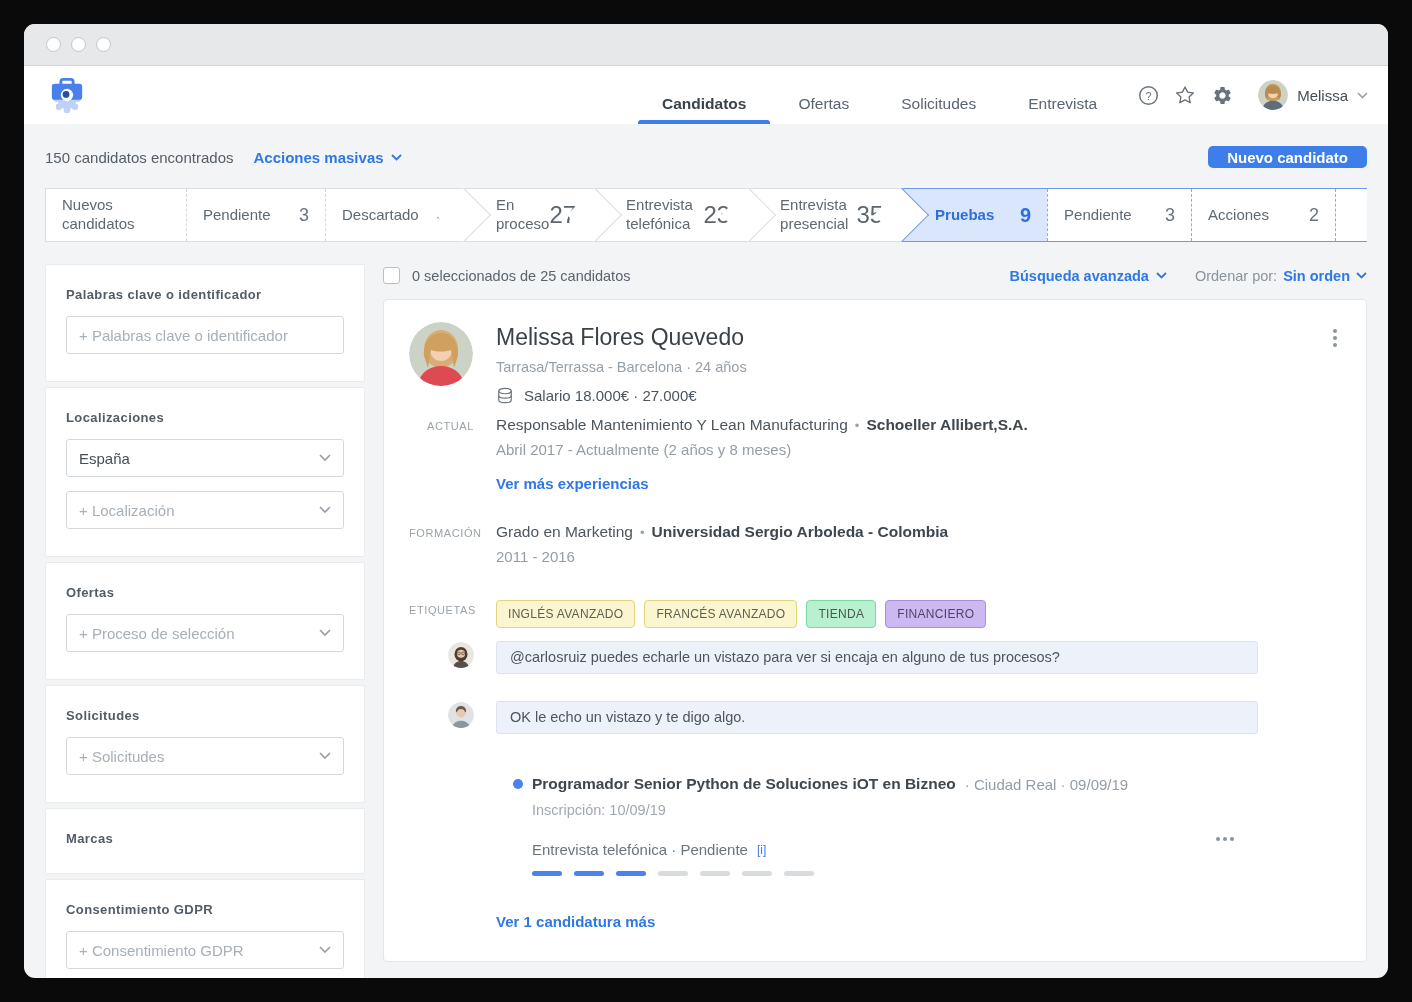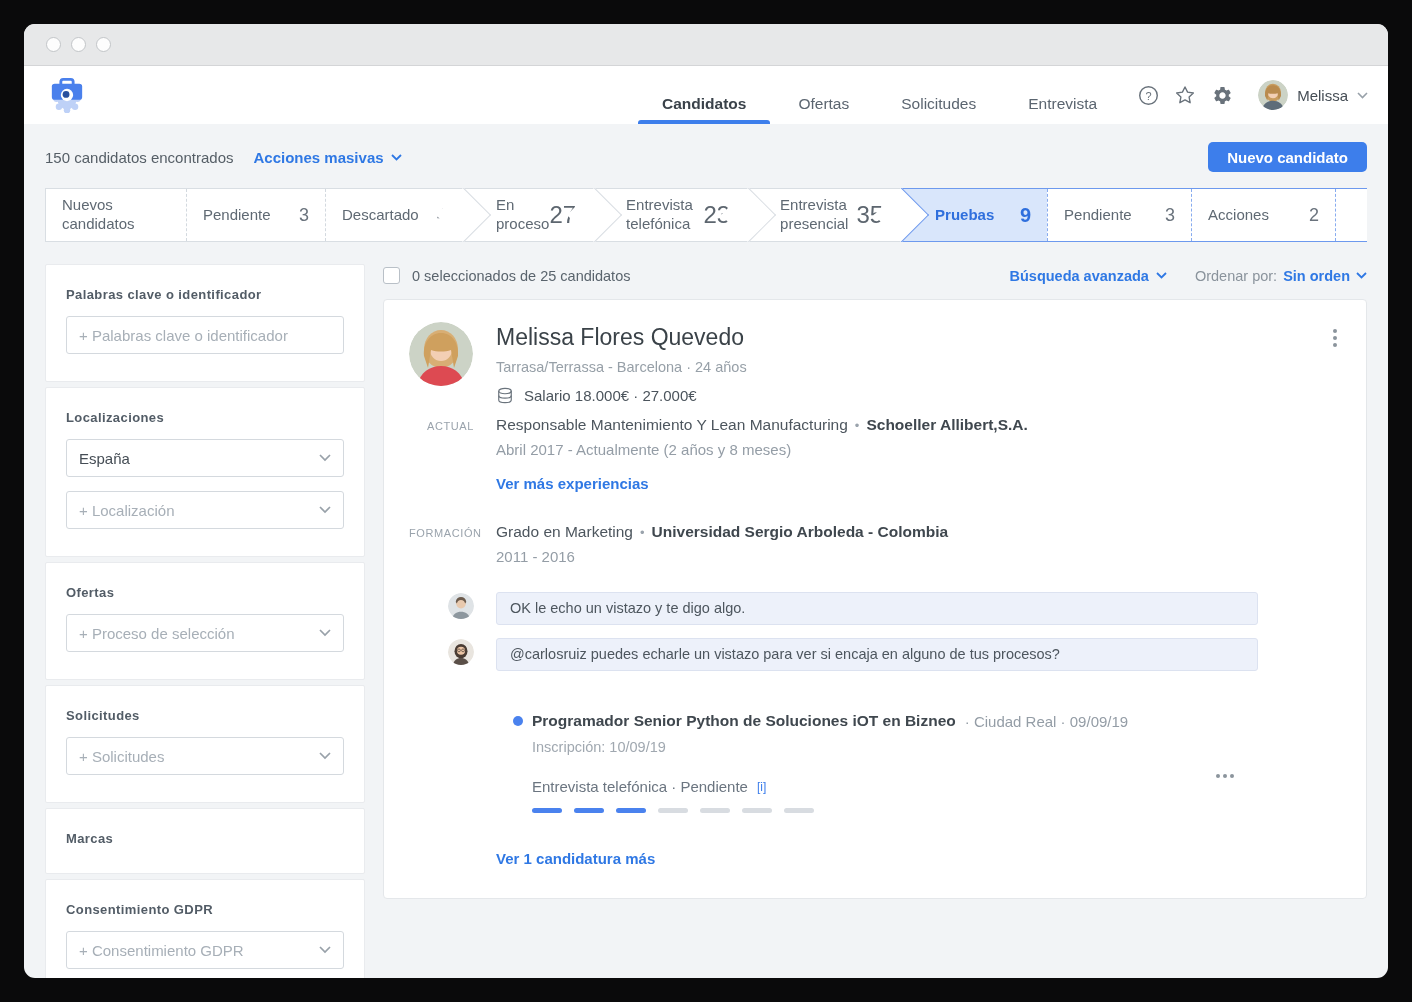--- a/index.html
+++ b/index.html
@@ -29,21 +29,21 @@
   .user .uname { font-size:15px; color:#454d55; }
   .avatar-sm { width:30px; height:30px; border-radius:50%; overflow:hidden; flex-shrink:0; }
 
   
   .page { padding:0 21px; }
   .toolbar { display:flex; align-items:center; margin-top:15px; height:36px; }
   .results { font-size:15px; color:#555e66; }
   .bulk { display:flex; align-items:center; gap:7px; margin-left:20px; cursor:pointer; }
   .blue-link { color:#2f78e4; font-size:15px; font-weight:700; }
   .btn-primary { margin-left:auto; background:#3d7eeb; color:#fff; border:none; border-radius:5px;
-                 height:30px; padding:0 19px; font-size:15px; font-weight:700; cursor:pointer;
+                 height:22px; padding:0 19px; font-size:15px; font-weight:700; cursor:pointer;
                  font-family:"Liberation Sans", sans-serif; }
 
   
   .pipeline { margin-top:13px; display:flex; height:54px; overflow:hidden; }
   .pl-lbl { font-size:15px; color:#5f6973; line-height:1.25; }
   .pl-cnt { font-size:18px; color:#6a737d; }
   .pgroup { display:flex; background:#fff; border:1px solid #d9dee3; position:relative; z-index:9; }
   .pgroup::after, .pstage::after { content:''; position:absolute; top:50%; right:-20px;
       width:38px; height:38px; transform:translateY(-50%) rotate(45deg);
       background:#fff; border-top:1px solid #d9dee3; border-right:1px solid #d9dee3; }
@@ -400,46 +400,55 @@
           <div class="crow row-form">
             <div class="clabel">FORMACIÓN</div>
             <div>
               <div class="jobline">
                 <span>Grado en Marketing</span><span class="dotsep">•</span><b>Universidad Sergio Arboleda - Colombia</b>
               </div>
               <div class="period">2011 - 2016</div>
             </div>
           </div>
 
-
-          <div class="chatrow firstc">
-            <span class="avatar-xs">
-              <svg viewBox="0 0 64 64" width="26" height="26">
-                  <circle cx="32" cy="32" r="32" fill="#dfe3e6"></circle>
-                  <circle cx="32" cy="26" r="12" fill="#e8c9ae"></circle>
-                  <path d="M19 22c1-8 6-12 13-12s12 4 13 12l-3 4c-1-6-4-9-10-9s-9 3-10 9z" fill="#6b5a4c"></path>
-                  <path d="M10 64c2-12 11-18 22-18s20 6 22 18z" fill="#8d979e"></path>
-                </svg>
-            </span>
-            <div class="bubble">OK le echo un vistazo y te digo algo.</div>
-          </div>
+          <div class="crow row-tags">
+            <div class="clabel">ETIQUETAS</div>
+            <div class="tags">
+              <span class="tag t-yellow">INGLÉS AVANZADO</span>
+              <span class="tag t-yellow">FRANCÉS AVANZADO</span>
+              <span class="tag t-green">TIENDA</span>
+              <span class="tag t-purple">FINANCIERO</span>
+            </div>
+          </div>
+
           <div class="chatrow">
             <span class="avatar-xs">
               <svg viewBox="0 0 64 64" width="26" height="26">
                   <circle cx="32" cy="32" r="32" fill="#e9e5df"></circle>
                   <ellipse cx="32" cy="30" rx="16" ry="18" fill="#4a3c33"></ellipse>
                   <circle cx="32" cy="29" r="10" fill="#edc6a6"></circle>
                   <path d="M12 64c2-11 10-17 20-17s18 6 20 17z" fill="#5a4f48"></path>
                   <g fill="none" stroke="#3a2f28" stroke-width="1.5">
                     <circle cx="27" cy="28" r="3.5"></circle>
                     <circle cx="37" cy="28" r="3.5"></circle>
                   </g>
                 </svg>
             </span>
             <div class="bubble">@carlosruiz puedes echarle un vistazo para ver si encaja en alguno de tus procesos?</div>
+          </div>
+          <div class="chatrow firstc">
+            <span class="avatar-xs">
+              <svg viewBox="0 0 64 64" width="26" height="26">
+                  <circle cx="32" cy="32" r="32" fill="#dfe3e6"></circle>
+                  <circle cx="32" cy="26" r="12" fill="#e8c9ae"></circle>
+                  <path d="M19 22c1-8 6-12 13-12s12 4 13 12l-3 4c-1-6-4-9-10-9s-9 3-10 9z" fill="#6b5a4c"></path>
+                  <path d="M10 64c2-12 11-18 22-18s20 6 22 18z" fill="#8d979e"></path>
+                </svg>
+            </span>
+            <div class="bubble">OK le echo un vistazo y te digo algo.</div>
           </div>
 
           <div class="app">
             <div class="app-title-row">
               <span class="appdot"></span>
               <span class="apptitle">Programador Senior Python de Soluciones iOT en Bizneo</span>
               <span class="appmeta">· Ciudad Real · 09/09/19</span>
             </div>
             <div class="inscr">Inscripción: 10/09/19</div>
             <div class="stage-line">

